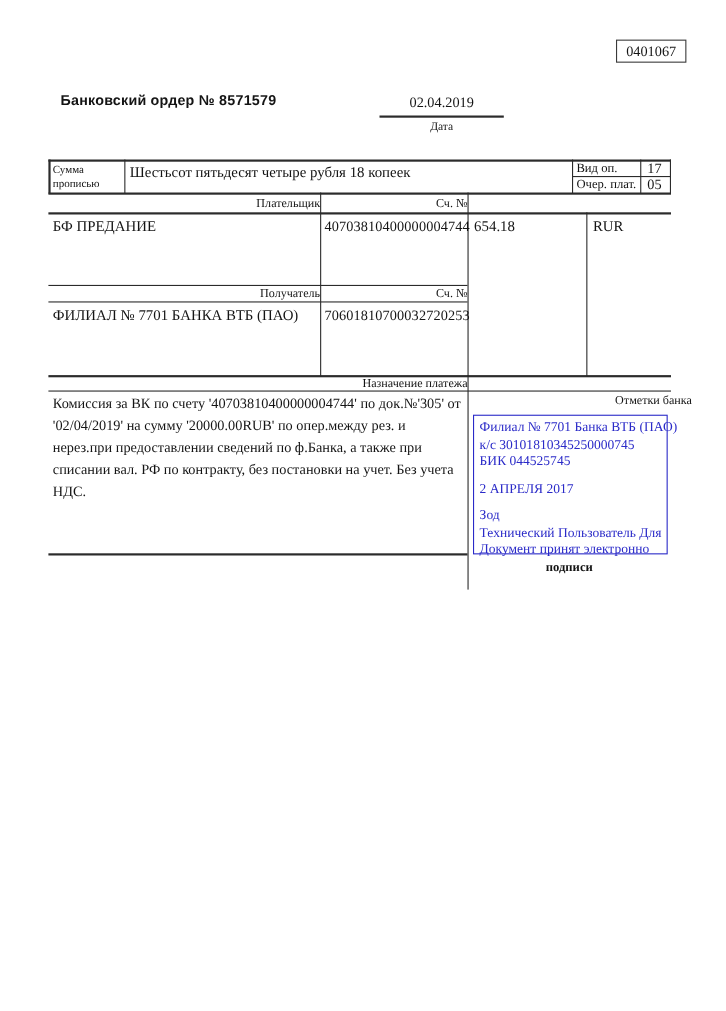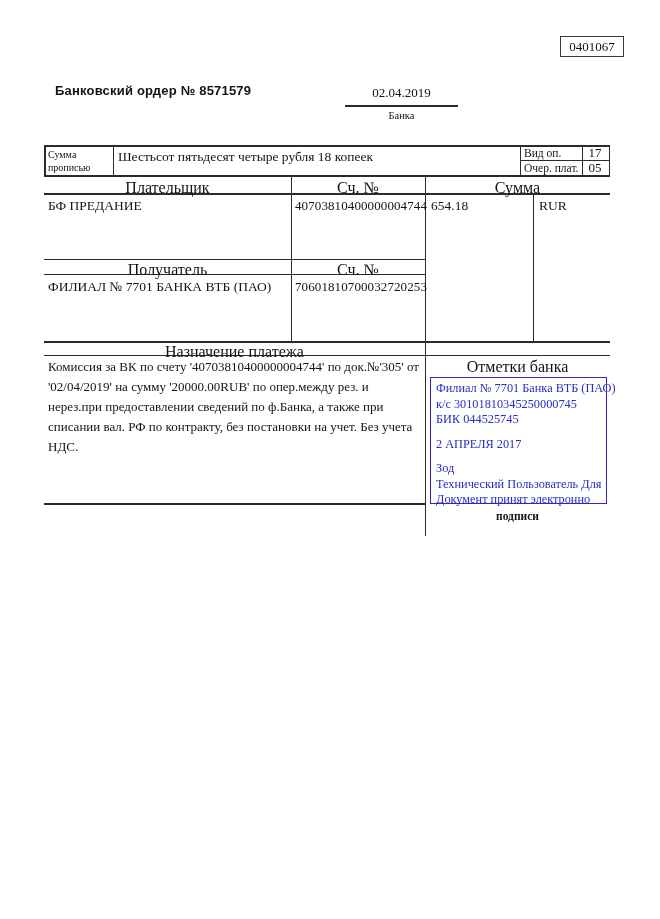--- a/index.html
+++ b/index.html
@@ -15,21 +15,21 @@
     margin:0 auto;
     background:var(--paper);
     font-family:"Liberation Serif", serif;
     color:var(--ink);
     overflow:hidden;
   }
   .t{position:absolute;white-space:nowrap;line-height:1.15;}
   .c{text-align:center;}
   .hl{position:absolute;background:var(--line);}
   .vl{position:absolute;background:var(--line);}
-  .hdr{font-size:16px;}
+  .hdr{font-size:11px;text-align:right;}
   .sm{font-size:10px;white-space:normal;line-height:13px;}
   .data{font-size:13.5px;text-align:center;}
   .num{font-size:13px;letter-spacing:.1px;}
   .title{
     font-family:"Liberation Sans", sans-serif;
     font-weight:bold;font-size:13px;letter-spacing:.2px;
   }
   .code-box{
     position:absolute;left:560px;top:36px;width:62px;height:19px;
     border:1.5px solid #3a3a3a;
@@ -55,21 +55,21 @@
 
 <div class="page">
 
   <div class="code-box">
     <span>0401067</span>
   </div>
 
   <div class="t title" style="left:55px;top:84px;">Банковский ордер № 8571579</div>
   <div class="t c" style="left:345px;top:86px;width:113px;font-size:13px;">02.04.2019</div>
   <div class="hl" style="left:345px;top:105px;width:113px;height:1.5px;"></div>
-  <div class="t c" style="left:345px;top:110px;width:113px;font-size:10.5px;">Банка</div>
+  <div class="t c" style="left:345px;top:110px;width:113px;font-size:10.5px;">Дата</div>
 
   <div class="hl" style="left:44px;top:145px;width:566px;height:1.5px;"></div>
   <div class="hl" style="left:520px;top:160px;width:90px;height:1px;"></div>
   <div class="hl" style="left:44px;top:175px;width:566px;height:2px;"></div>
   <div class="hl" style="left:44px;top:193px;width:566px;height:2px;"></div>
   <div class="hl" style="left:44px;top:259px;width:381px;height:1px;"></div>
   <div class="hl" style="left:44px;top:274px;width:381px;height:1px;"></div>
   <div class="hl" style="left:44px;top:341px;width:566px;height:2px;"></div>
   <div class="hl" style="left:44px;top:355px;width:566px;height:1px;"></div>
   <div class="hl" style="left:44px;top:503px;width:381px;height:2px;"></div>
@@ -86,36 +86,35 @@
 
   <div class="t sm" style="left:48px;top:148px;width:60px;">Сумма прописью</div>
   <div class="t data" style="left:118px;top:149px;">Шестьсот пятьдесят четыре рубля 18 копеек</div>
   <div class="t" style="left:524px;top:147px;font-size:11.5px;">Вид оп.</div>
   <div class="t c num" style="left:582px;top:146px;width:26px;">17</div>
   <div class="t" style="left:524px;top:162px;font-size:11.5px;">Очер. плат.</div>
   <div class="t c num" style="left:582px;top:161px;width:26px;">05</div>
 
   <div class="t c hdr" style="left:44px;top:179px;width:247px;">Плательщик</div>
   <div class="t c hdr" style="left:291px;top:179px;width:134px;">Сч. №</div>
-  <div class="t c hdr" style="left:425px;top:179px;width:185px;">Сумма</div>
 
   <div class="t data" style="left:48px;top:198px;">БФ ПРЕДАНИЕ</div>
   <div class="t num" style="left:295px;top:199px;">40703810400000004744</div>
   <div class="t data" style="left:431px;top:198px;">654.18</div>
   <div class="t data" style="left:539px;top:198px;">RUR</div>
 
   <div class="t c hdr" style="left:44px;top:261px;width:247px;">Получатель</div>
   <div class="t c hdr" style="left:291px;top:261px;width:134px;">Сч. №</div>
   <div class="t data" style="left:48px;top:279px;">ФИЛИАЛ № 7701 БАНКА ВТБ (ПАО)</div>
   <div class="t num" style="left:295px;top:280px;">70601810700032720253</div>
 
   <div class="t c hdr" style="left:44px;top:343px;width:381px;">Назначение платежа</div>
   <div class="purpose">Комиссия за ВК по счету '40703810400000004744' по док.№'305' от '02/04/2019' на сумму '20000.00RUB' по опер.между рез. и нерез.при предоставлении сведений по ф.Банка, а также при списании вал. РФ по контракту, без постановки на учет. Без учета НДС.</div>
 
-  <div class="t c hdr" style="left:425px;top:358px;width:185px;">Отметки банка</div>
+  <div class="t c hdr" style="left:425px;top:358px;width:185px;padding-left:19px;">Отметки банка</div>
 
   <div class="stamp">
     <div>Филиал № 7701 Банка ВТБ (ПАО)</div>
     <div>к/с 30101810345250000745</div>
     <div>БИК 044525745</div>
     <div class="blank"></div>
     <div>2 АПРЕЛЯ 2017</div>
     <div class="blank"></div>
     <div>Зод</div>
     <div>Технический Пользователь Для</div>

